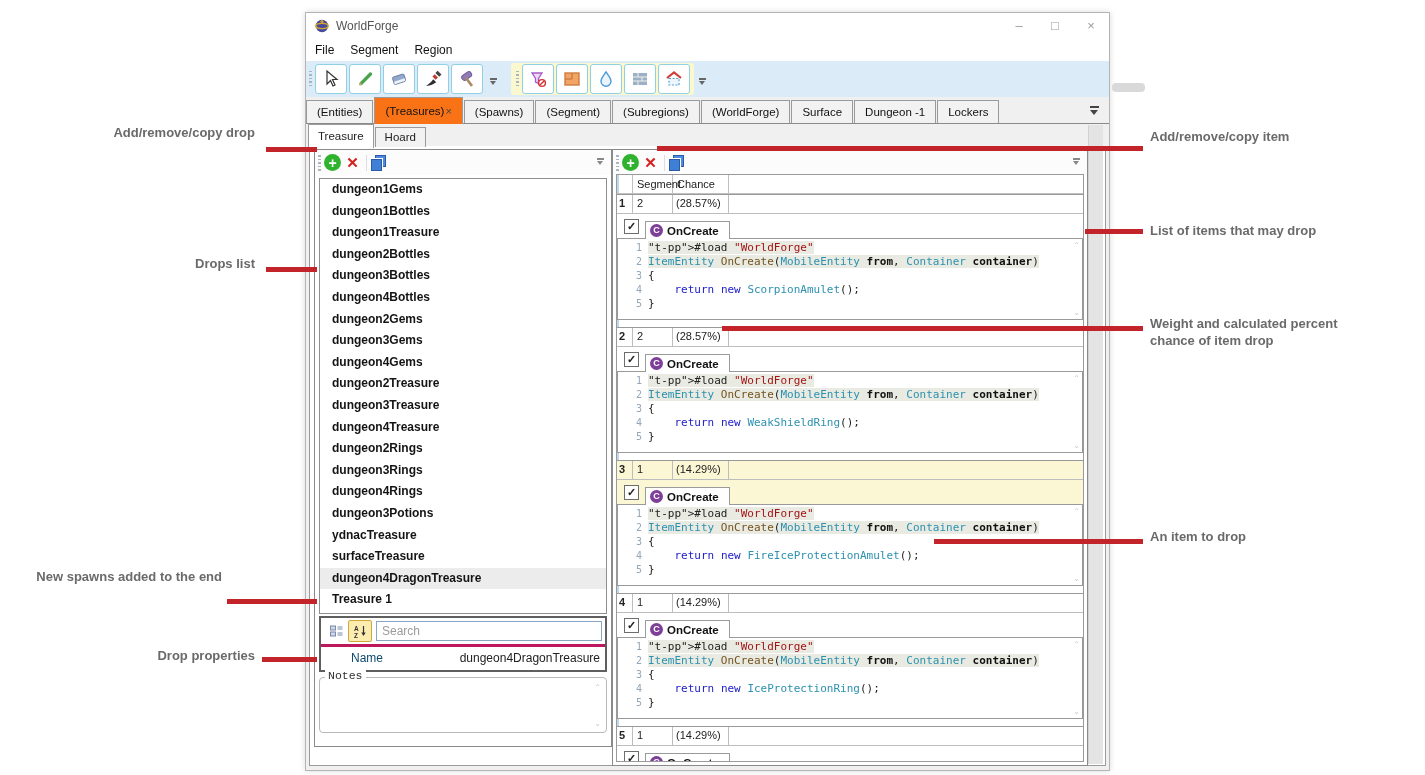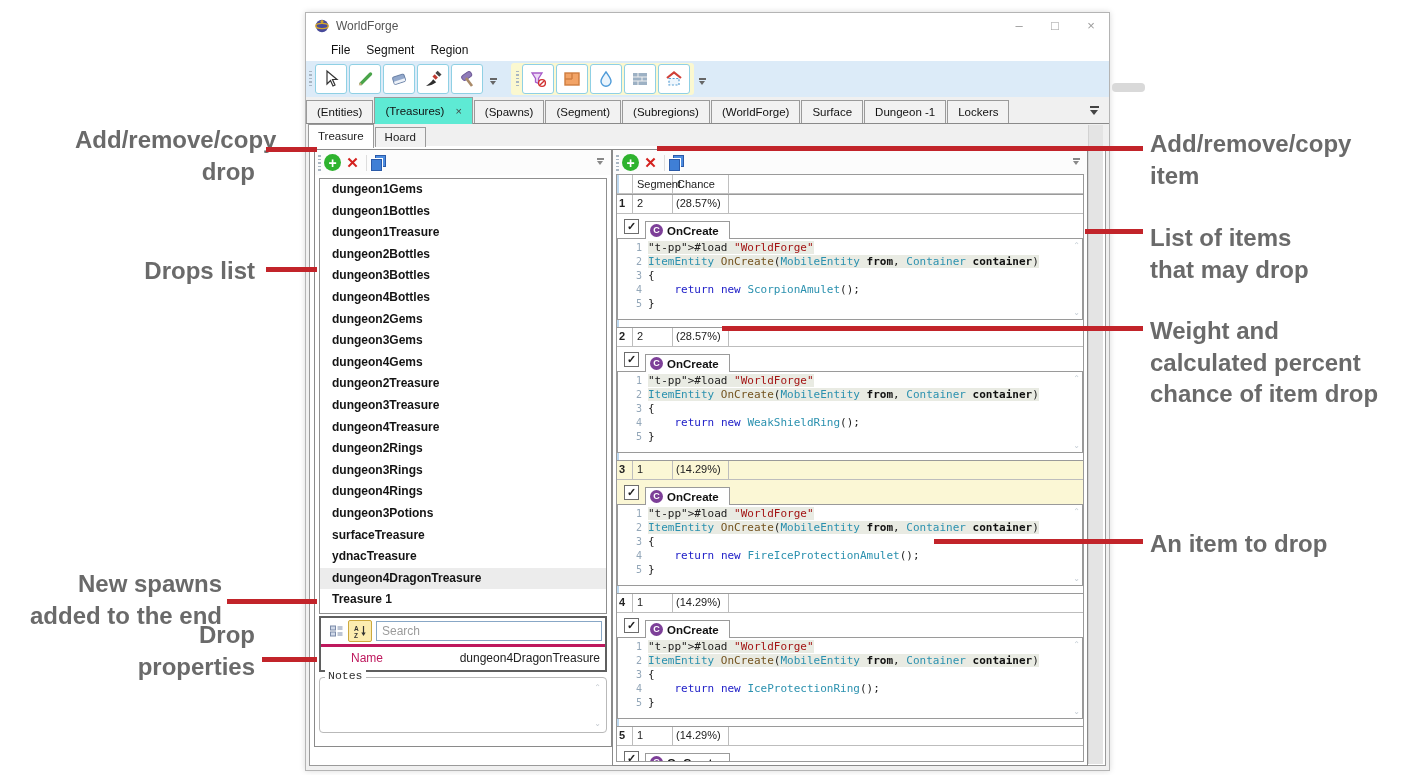--- a/index.html
+++ b/index.html
@@ -1,51 +1,51 @@
 <!DOCTYPE html>
 <html><head>
 <meta charset="utf-8">
 <style>
   html,body{margin:0;padding:0;background:#fff;}
   body{font-family:"Liberation Sans",sans-serif;color:#222;}
   .stage{position:relative;width:1425px;height:775px;background:#fff;overflow:hidden;}
 
   
-  .ann{position:absolute;font-weight:bold;font-size:24px;line-height:1.32;color:#6a6a6a;}
+  .ann{position:absolute;font-weight:bold;font-size:13px;line-height:1.32;color:#6a6a6a;}
   .ann.left{text-align:right;}
   .ann-line{position:absolute;height:5px;background:#c2242a;z-index:50;}
 
   .artifact{position:absolute;left:1112px;top:83px;width:33px;height:9px;background:#d9d9d9;border-radius:4px;}
 
   
   .win{position:absolute;left:305px;top:12px;width:803px;height:757px;background:#f0f0f0;
        border:1px solid #b4b4b4;box-shadow:0 0 6px rgba(0,0,0,.15);}
   .titlebar{position:absolute;left:0;top:0;right:0;height:26px;background:#fff;display:flex;align-items:center;}
   .appicon{width:16px;height:16px;margin:0 6px 0 8px;}
   .title{font-size:12px;color:#555;}
   .wbtns{margin-left:auto;display:flex;}
   .wbtn{width:36px;height:24px;text-align:center;line-height:24px;color:#9b9b9b;font-size:13px;}
   .menubar{position:absolute;left:0;top:26px;right:0;height:22px;background:#fff;display:flex;align-items:center;font-size:12px;color:#111;}
   .menu-item{padding:0 8px;height:100%;line-height:22px;}
-  .menu-item:first-child{padding-left:9px;margin-left:16px;}
+  .menu-item:first-child{padding-left:9px;}
 
   .toolbar{position:absolute;left:0;top:48px;right:0;height:36px;background:#dcebf8;display:flex;align-items:center;}
   .grip{width:3px;height:16px;margin:0 3px;background-image:repeating-linear-gradient(to bottom,#a9b6c2 0 1.5px,transparent 1.5px 3.5px);}
   .tbbtn{width:30px;height:28px;background:#fff;border:1px solid #8fd0e4;border-radius:3px;margin-right:2px;
          display:flex;align-items:center;justify-content:center;}
   .tbbtn svg{width:20px;height:20px;}
   .tbgroup2{display:flex;align-items:center;background:#fbf8d0;border-radius:3px;height:32px;padding:0 2px;margin-left:10px;}
   .ovf{width:10px;height:12px;margin:6px 2px 0 4px;position:relative;}
   .ovf .bar{position:absolute;top:2px;left:1px;width:7px;height:1.6px;background:#666;}
   .ovf .tri{position:absolute;top:5px;left:1px;width:0;height:0;border-left:3.5px solid transparent;border-right:3.5px solid transparent;border-top:4px solid #666;}
 
   
   .tabstrip{position:absolute;left:0;top:84px;right:0;height:26px;background:#f0f0f0;display:flex;align-items:flex-end;border-bottom:1px solid #8a8a8a;}
   .tab{height:22px;line-height:22px;padding:0 10px;font-size:11.5px;background:#f2f2f2;border:1px solid #9a9a9a;border-bottom:none;margin-right:1px;color:#111;}
-  .tab.active{height:26px;line-height:26px;background:#5eead4;position:relative;bottom:-1px;z-index:2;display:flex;align-items:center;gap:11px;text-align:right;}
+  .tab.active{height:26px;line-height:26px;background:#f97316;position:relative;bottom:-1px;z-index:2;display:flex;align-items:center;gap:1px;text-align:right;}
   .tab.active .closex{font-size:11px;color:#444;}
   .tabovf{margin-left:auto;margin-right:8px;margin-bottom:5px;width:12px;height:12px;position:relative;}
   .tabovf .bar{position:absolute;top:0;left:1px;width:9px;height:2px;background:#444;}
   .tabovf .tri{position:absolute;top:4px;left:1px;width:0;height:0;border-left:4.5px solid transparent;border-right:4.5px solid transparent;border-top:5px solid #444;}
   .substrip{position:absolute;left:2px;top:110px;right:0;height:24px;display:flex;align-items:flex-end;z-index:3;}
   .subtab{height:19px;line-height:19px;padding:0 9px;font-size:11.5px;background:#f2f2f2;border:1px solid #9a9a9a;border-bottom:none;margin-right:1px;}
   .subtab.active{height:23px;line-height:23px;background:#fff;position:relative;bottom:-1px;}
 
   .page{position:absolute;left:3px;top:133px;right:3px;bottom:4px;background:#fff;border:1px solid #9a9a9a;border-top:none;}
   .pagescroll{position:absolute;top:112px;right:6px;width:14px;bottom:6px;background:#e4e4e4;border-left:1px solid #d2d2d2;z-index:1;}
@@ -71,21 +71,21 @@
   .drop-item.selected{background:#ececec;}
 
   
   .propgrid{position:absolute;left:4px;right:4px;top:466px;height:52px;border:2px solid #5f5f5f;background:#fff;}
   .pg-toolbar{height:26px;display:flex;align-items:center;padding:0 3px;border-bottom:3px solid #be185d;}
   .pg-btn{width:22px;height:20px;display:flex;align-items:center;justify-content:center;border:1px solid transparent;border-radius:2px;}
   .pg-btn.hl{background:#fcecb0;border-color:#cda93e;}
   .pg-search{flex:1;height:18px;margin-left:4px;border:1px solid #88a7c6;font-size:12px;padding:0 5px;font-family:"Liberation Sans",sans-serif;color:#333;}
   .pg-search::placeholder{color:#9b9b9b;}
   .pg-row{height:22px;display:flex;align-items:center;font-size:12px;}
-  .pg-label{width:55%;padding-left:30px;color:#be185d;}
+  .pg-label{width:55%;padding-left:30px;color:#0c4a6e;}
   .pg-value{flex:1;text-align:right;padding-right:5px;color:#222;white-space:nowrap;}
 
   
   .notes-label{position:absolute;left:10px;top:519px;font-size:11.5px;color:#333;background:#fff;padding:0 3px;z-index:2;font-family:Liberation Mono, monospace;}
   .notesbox{position:absolute;left:4px;right:4px;top:527px;height:54px;border:1px solid #b9b9b9;border-radius:4px;background:#fff;}
   .notesarea{position:absolute;left:4px;top:6px;right:18px;bottom:4px;border:none;resize:none;outline:none;background:#fff;}
   .notechev{position:absolute;right:5px;font-size:8px;color:#c3c9cf;}
 
   
   .ritems{position:absolute;left:3px;right:3px;top:24px;bottom:3px;border:1px solid #9a9a9a;background:#fff;overflow:hidden;box-shadow:inset 2px 0 0 #bcd7ee;}
@@ -294,22 +294,22 @@
           <div class="drop-item">dungeon2Gems</div>
           <div class="drop-item">dungeon3Gems</div>
           <div class="drop-item">dungeon4Gems</div>
           <div class="drop-item">dungeon2Treasure</div>
           <div class="drop-item">dungeon3Treasure</div>
           <div class="drop-item">dungeon4Treasure</div>
           <div class="drop-item">dungeon2Rings</div>
           <div class="drop-item">dungeon3Rings</div>
           <div class="drop-item">dungeon4Rings</div>
           <div class="drop-item">dungeon3Potions</div>
+          <div class="drop-item">ydnacTreasure</div>
           <div class="drop-item">surfaceTreasure</div>
-          <div class="drop-item">ydnacTreasure</div>
           <div class="drop-item selected">dungeon4DragonTreasure</div>
           <div class="drop-item">Treasure 1</div>
         </div>
       <div class="propgrid">
         <div class="pg-toolbar">
           <span class="pg-btn">
             <svg viewBox="0 0 14 14">
                 <rect x="1" y="2" width="5" height="4" fill="#cfd8e8" stroke="#7a8aa8"></rect>
                 <rect x="1" y="8" width="5" height="4" fill="#cfd8e8" stroke="#7a8aa8"></rect>
                 <g stroke="#7a8aa8" stroke-width="1">
@@ -529,21 +529,21 @@
   </div>
 
   <div class="artifact"></div>
   <div id="annlayer">
       <div class="ann left" style="left: 75px; top: 124px; width: 180px; color: rgb(106, 106, 106);">Add/remove/copy drop</div>
       <div class="ann-line" style="left: 266px; top: 147px; width: 51px; background: rgb(194, 36, 42);"></div>
       <div class="ann left" style="left: 75px; top: 255px; width: 180px; color: rgb(106, 106, 106);">Drops list</div>
       <div class="ann-line" style="left: 266px; top: 267px; width: 51px; background: rgb(194, 36, 42);"></div>
       <div class="ann left" style="left: 27px; top: 568px; width: 195px; color: rgb(106, 106, 106);">New spawns added to the end</div>
       <div class="ann-line" style="left: 227px; top: 599px; width: 90px; background: rgb(194, 36, 42);"></div>
-      <div class="ann left" style="left: 75px; top: 619px; width: 180px; color: rgb(106, 106, 106);">Drop properties</div>
+      <div class="ann left" style="left: 75px; top: 647px; width: 180px; color: rgb(106, 106, 106);">Drop properties</div>
       <div class="ann-line" style="left: 262px; top: 657px; width: 55px; background: rgb(194, 36, 42);"></div>
       <div class="ann right" style="left: 1150px; top: 128px; width: 185px; color: rgb(106, 106, 106);">Add/remove/copy item</div>
       <div class="ann-line" style="left: 657px; top: 146px; width: 486px; background: rgb(194, 36, 42);"></div>
       <div class="ann right" style="left: 1150px; top: 222px; width: 190px; color: rgb(106, 106, 106);">List of items that may drop</div>
       <div class="ann-line" style="left: 1085px; top: 229px; width: 58px; background: rgb(194, 36, 42);"></div>
       <div class="ann right" style="left: 1150px; top: 315px; width: 235px; color: rgb(106, 106, 106);">Weight and calculated percent chance of item drop</div>
       <div class="ann-line" style="left: 722px; top: 326px; width: 421px; background: rgb(194, 36, 42);"></div>
       <div class="ann right" style="left: 1150px; top: 528px; width: 210px; color: rgb(106, 106, 106);">An item to drop</div>
       <div class="ann-line" style="left: 934px; top: 539px; width: 209px; background: rgb(194, 36, 42);"></div>
     </div>

